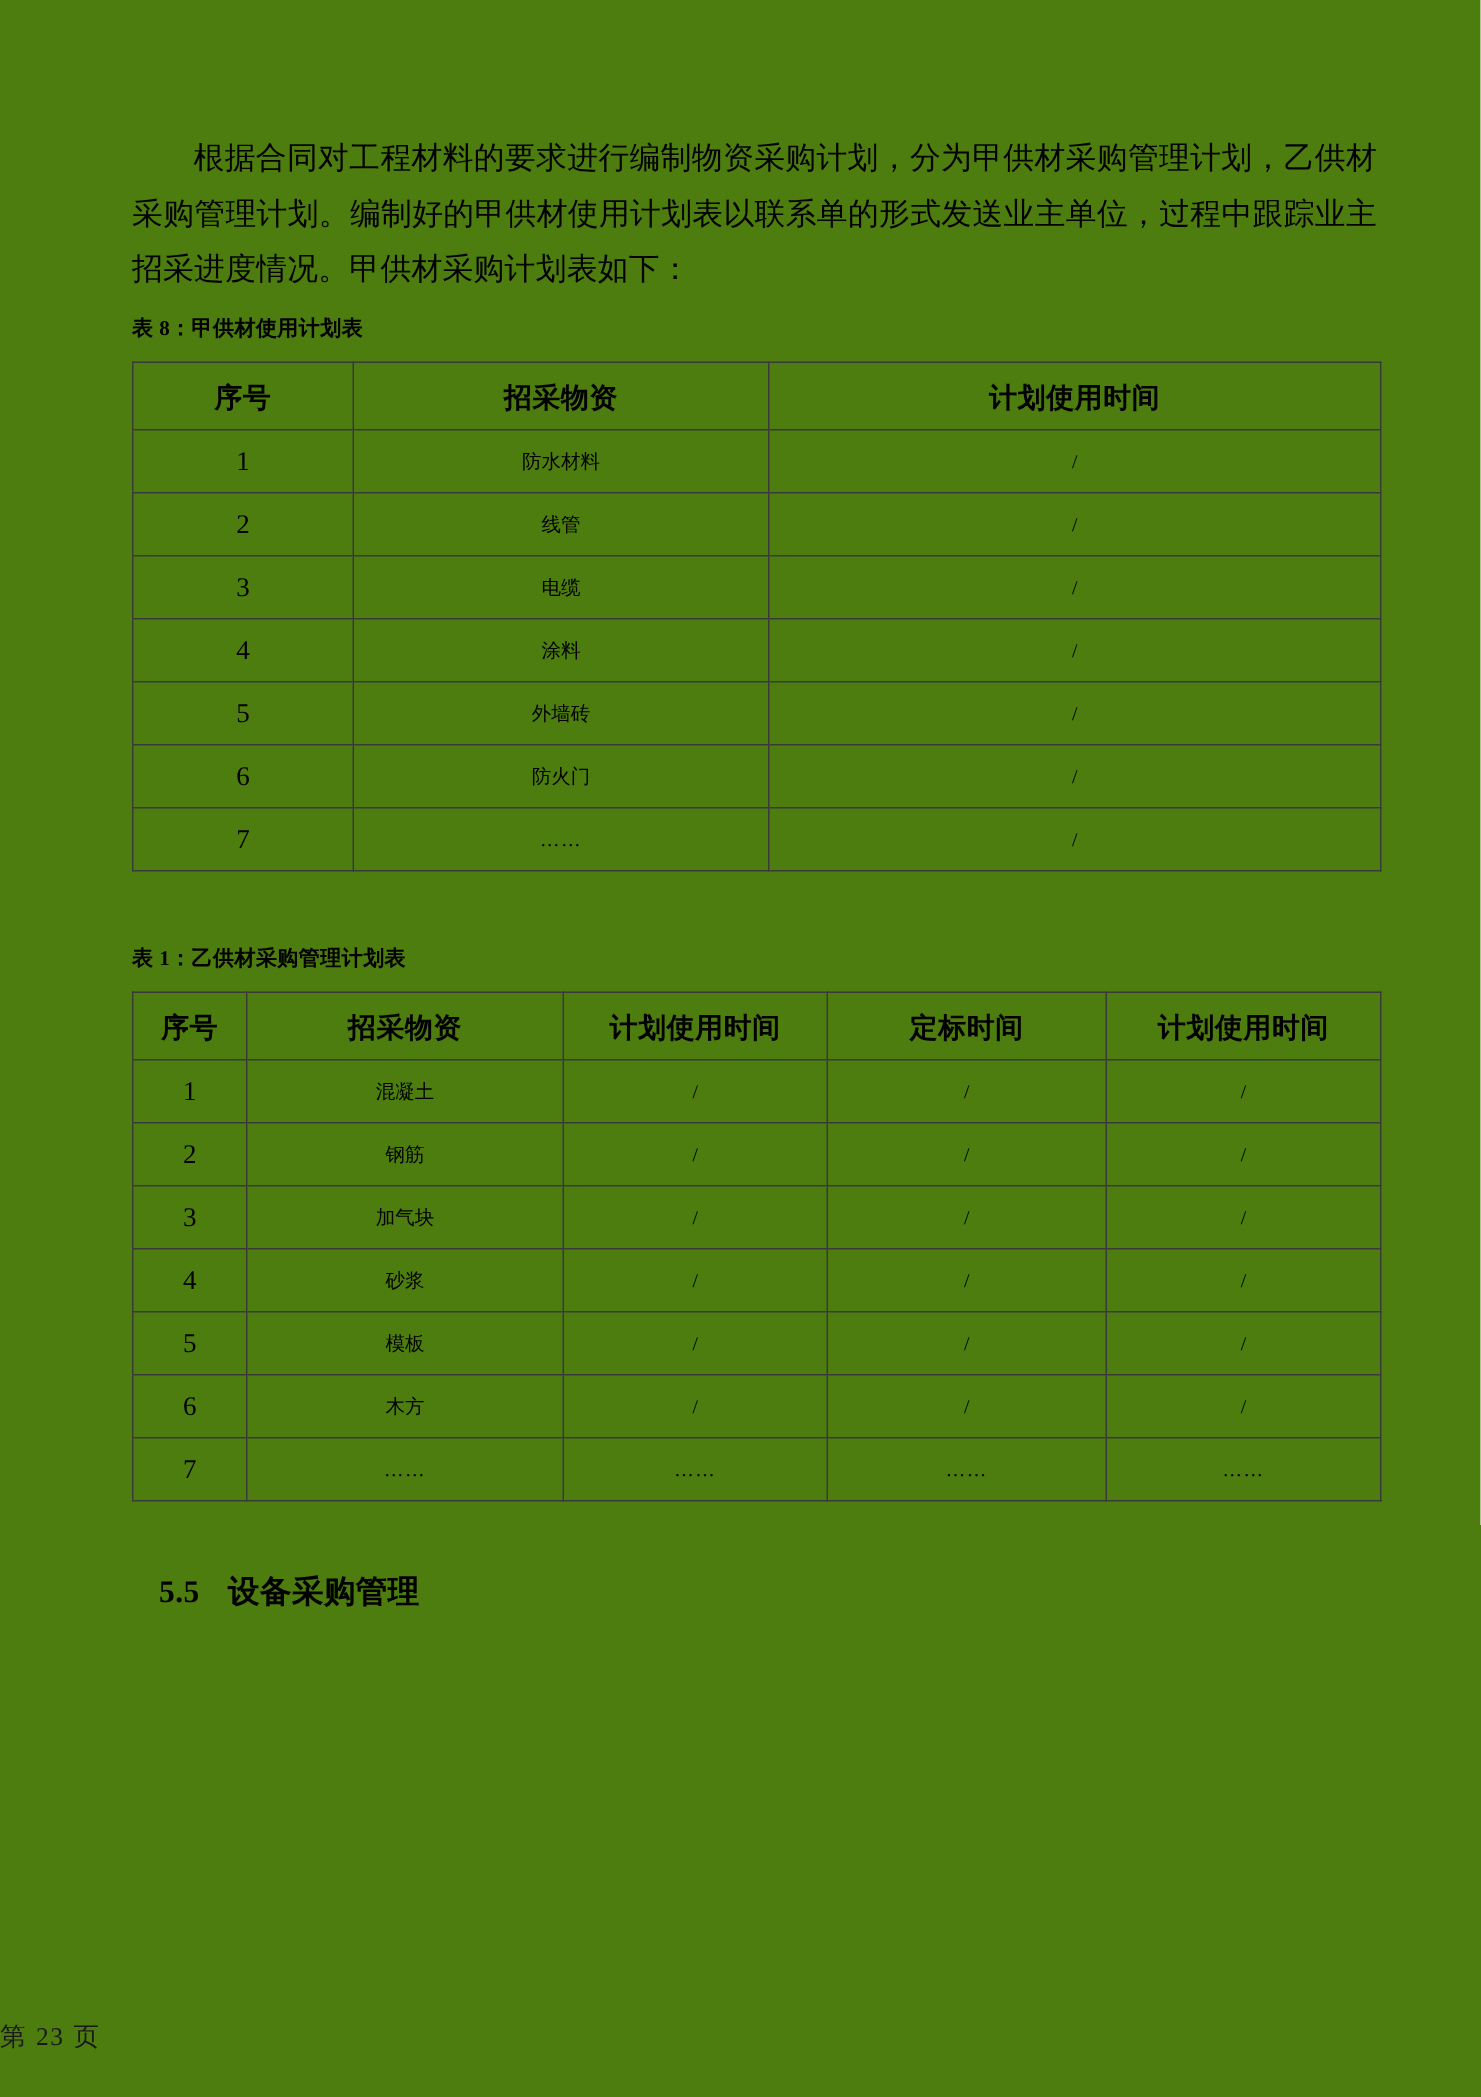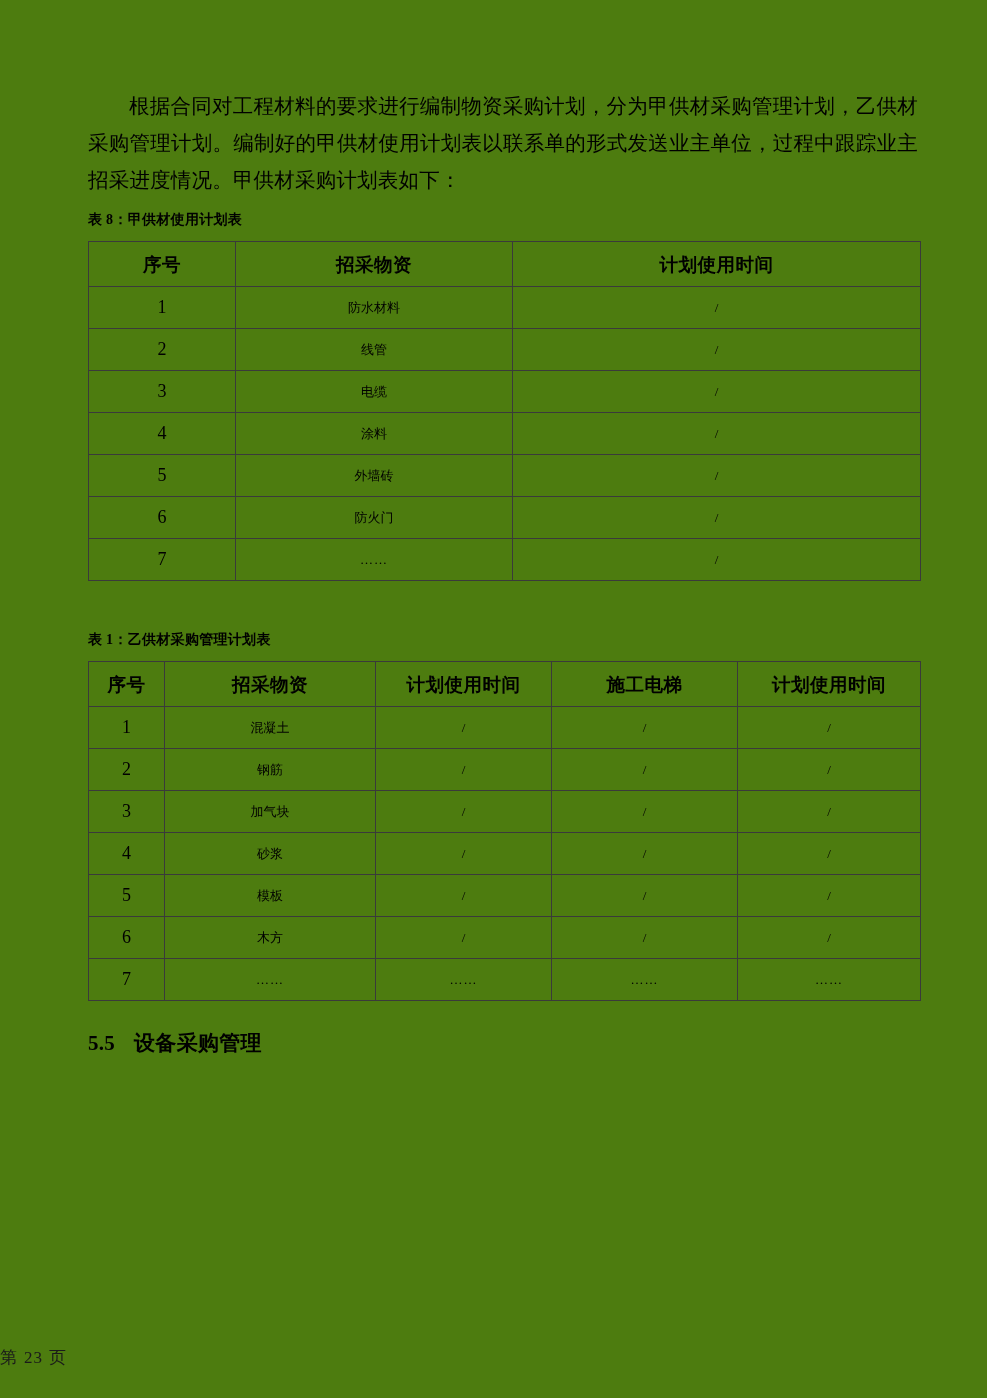--- a/index.html
+++ b/index.html
@@ -35,21 +35,21 @@
     text-indent: 2em;
     margin: 0;
     letter-spacing: 0.2px;
   }
 
   
   .h2 {
     font-size: 21px;
     line-height: 40px;
     font-weight: bold;
-    margin: 0;
+    margin: 18px;
     text-indent: 0;
     letter-spacing: 0.3px;
   }
   .h3 {
     font-size: 20.5px;
     line-height: 37px;
     margin: 0;
     text-indent: 2em;
     font-weight: normal;
   }
@@ -203,21 +203,21 @@
         <col style="width:211px">
         <col style="width:176px">
         <col style="width:186px">
         <col style="width:183px">
       </colgroup>
       <thead>
         <tr>
           <th>序号</th>
           <th>招采物资</th>
           <th>计划使用时间</th>
-          <th>施工电梯</th>
+          <th>定标时间</th>
           <th>计划使用时间</th>
         </tr>
       </thead>
       <tbody>
         <tr>
           <td class="idx">1</td>
           <td>混凝土</td>
           <td class="val">/</td>
           <td class="val">/</td>
           <td class="val">/</td>

